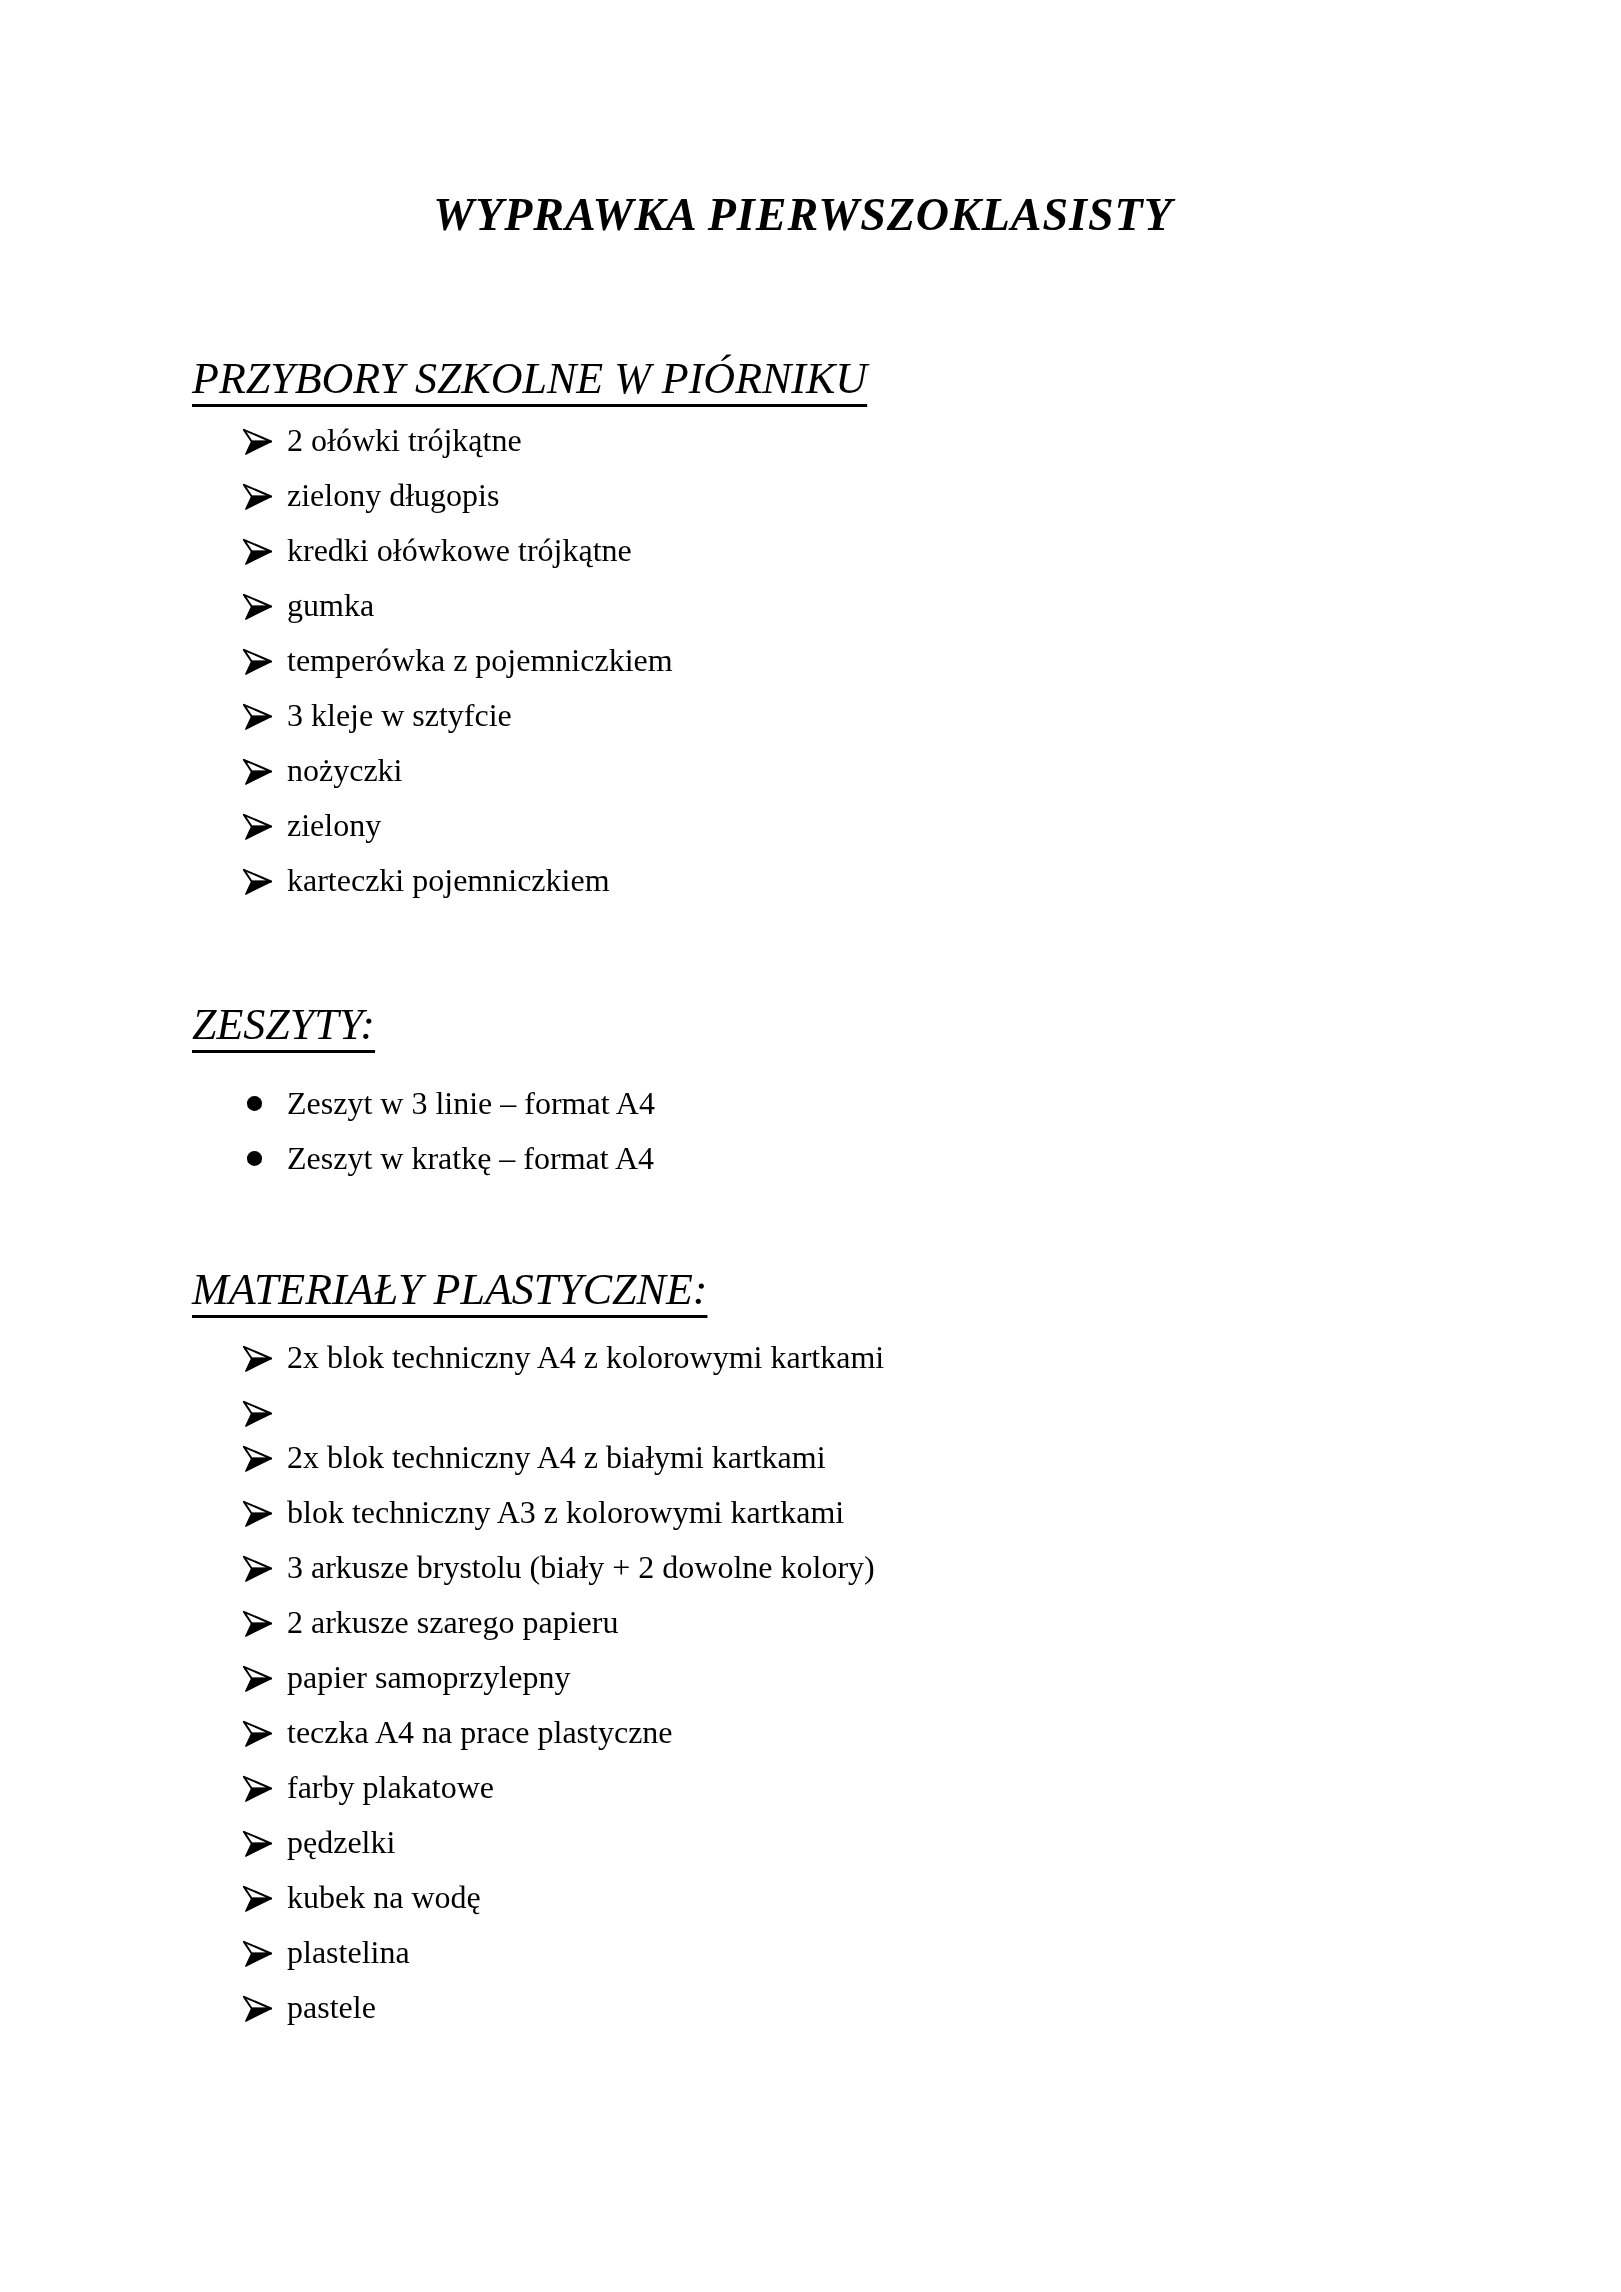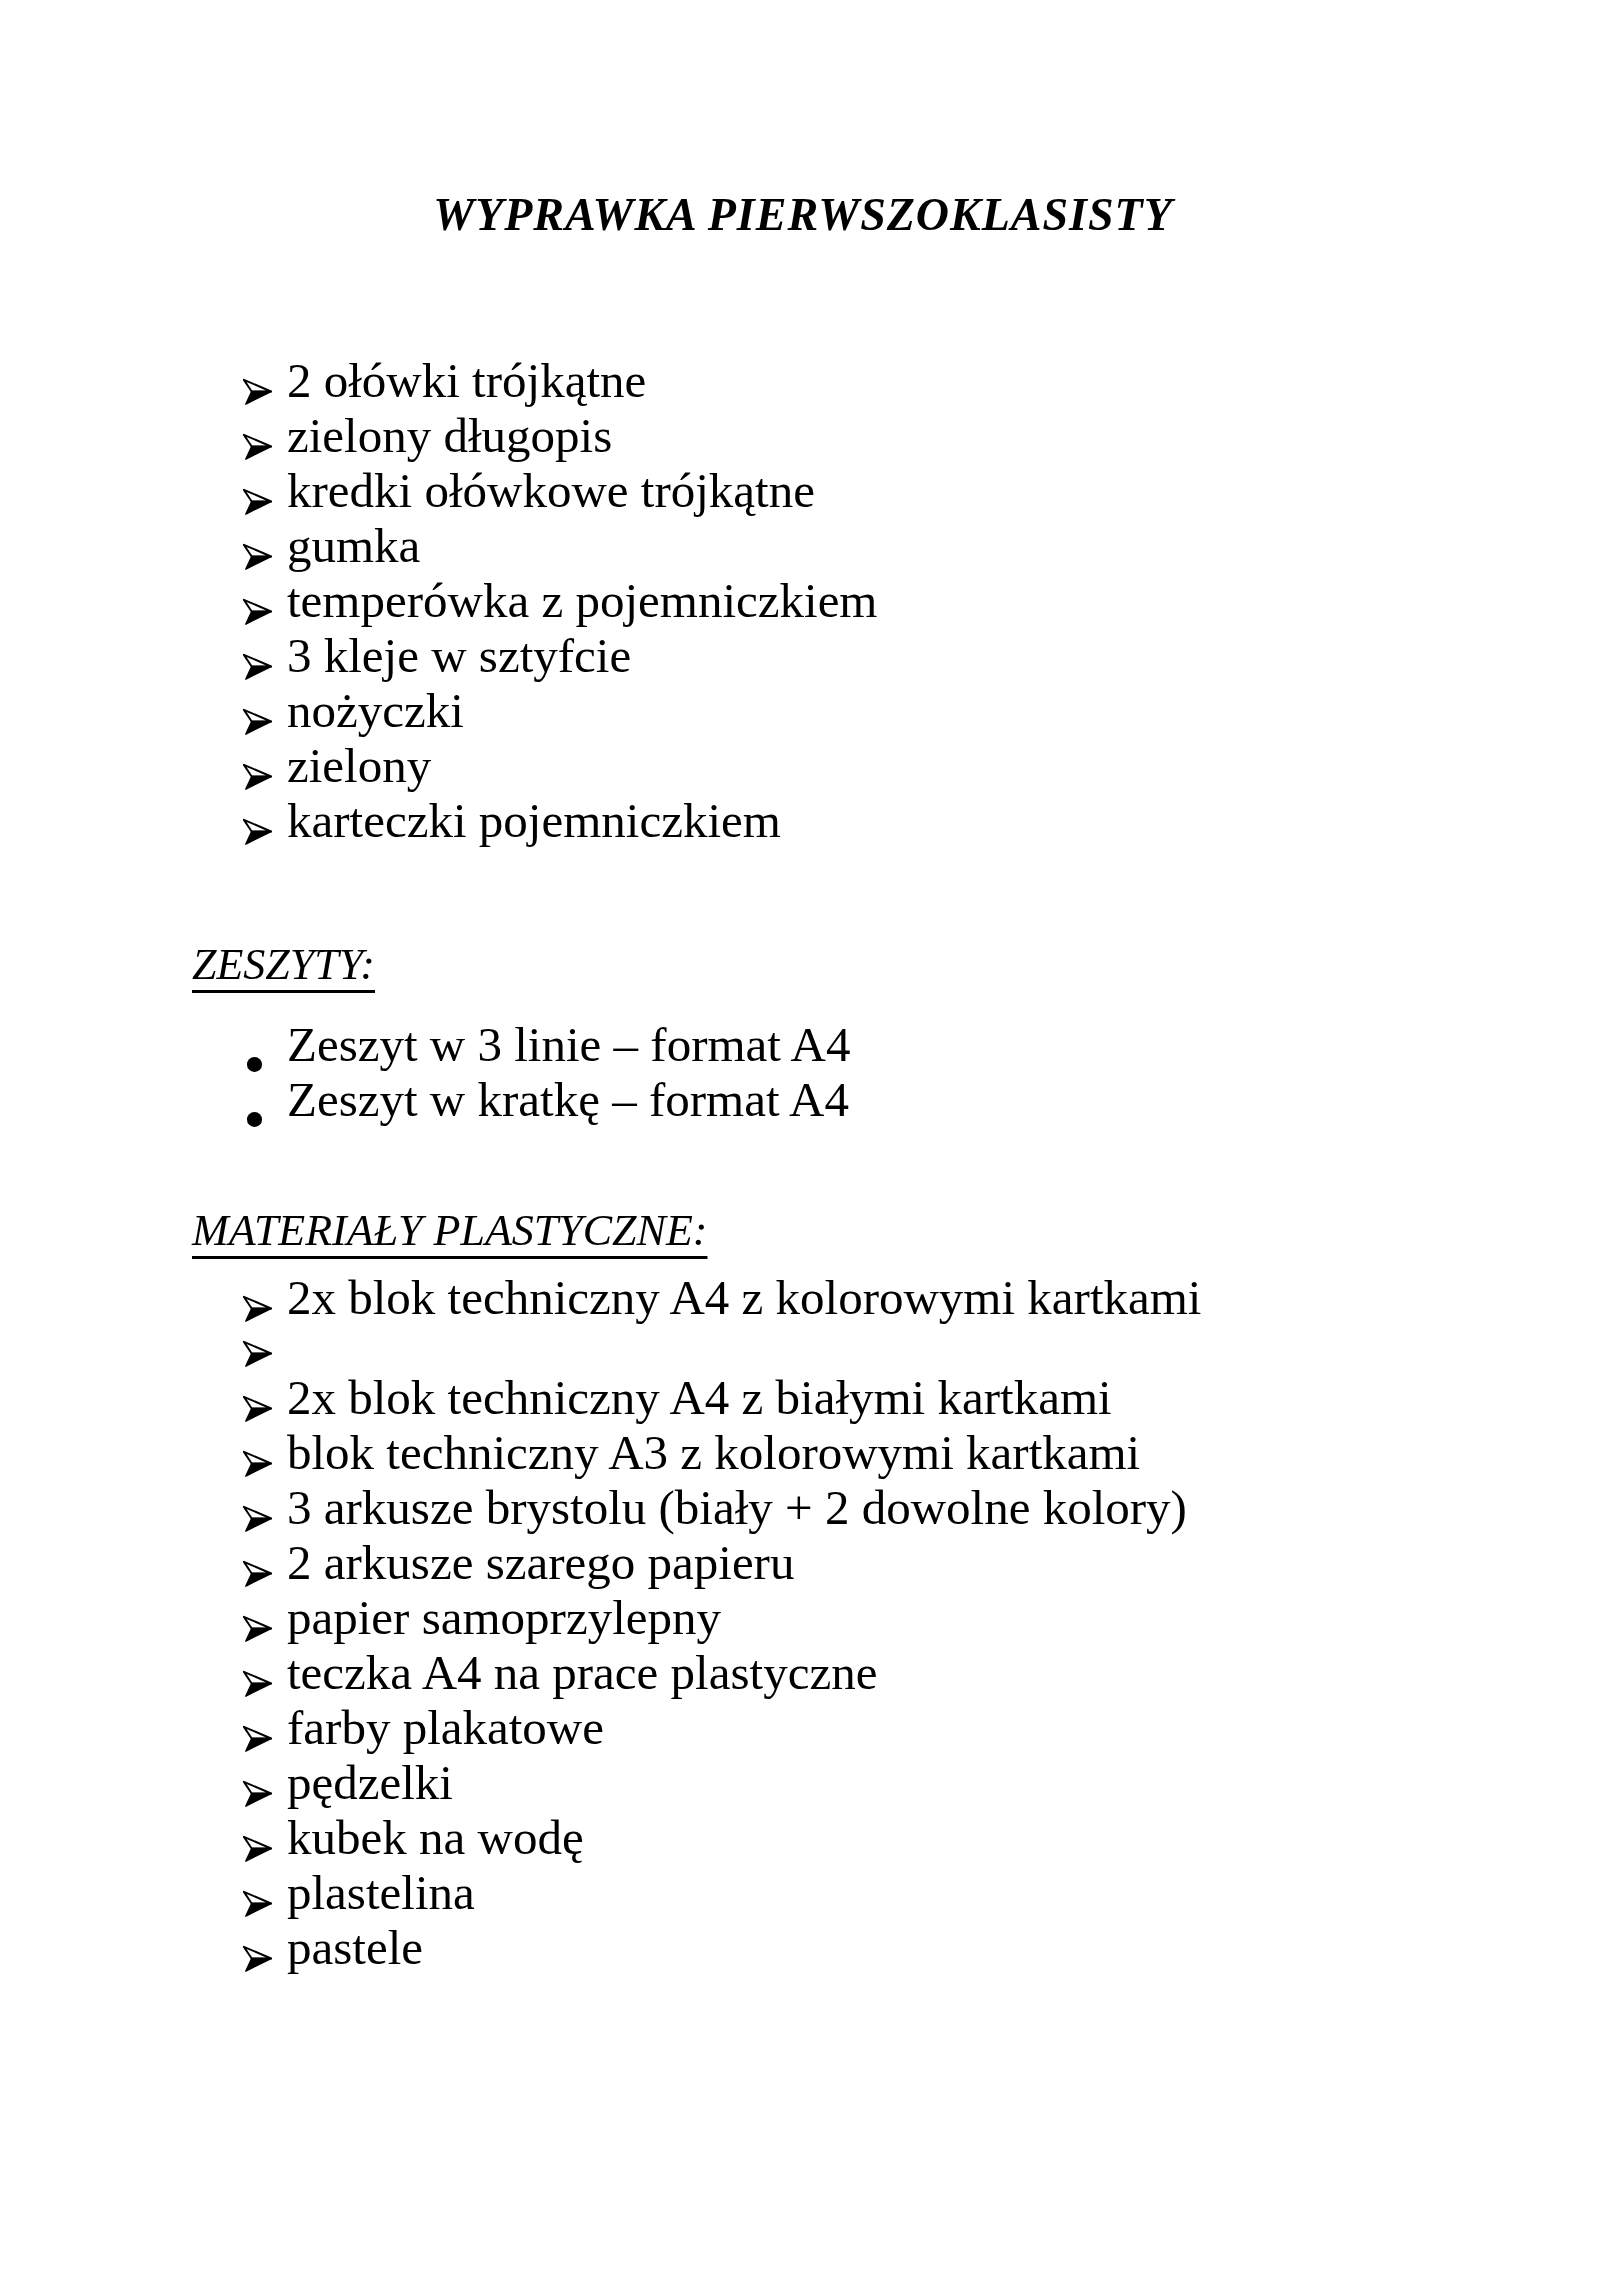--- a/index.html
+++ b/index.html
@@ -50,22 +50,22 @@
     list-style: none;
     margin: 0;
     padding: 0 0 0 49px;
   }
   .section:nth-of-type(1) .item-list { margin-top: 8.8px; }
   .section:nth-of-type(2) .item-list { margin-top: 26.5px; }
   .section:nth-of-type(3) .item-list { margin-top: 14.7px; }
 
   .item {
     display: flex;
-    align-items: flex-end;
-    font-size: 49px;
+    align-items: flex-start;
+    font-size: 32px;
     line-height: 55px;
   }
   .marker {
     flex: 0 0 46px;
     width: 46px;
     display: flex;
   }
   .marker svg {
     margin-top: 11.8px;
     display: block;
@@ -82,20 +82,21 @@
     white-space: pre-wrap;
   }
 </style>
 </head>
 <body>
 
 <div class="page">
   <h1 class="title">WYPRAWKA PIERWSZOKLASISTY</h1>
   <main class="sections">
   <section class="section">
+    <h2 class="section-heading">PRZYBORY SZKOLNE W PIÓRNIKU</h2>
     <ul class="item-list">
   <li class="item">
     <span class="marker">
       <svg width="33" height="33" viewBox="0 0 34 34" aria-hidden="true">
         <polygon points="3,5 31,17 11,17" fill="#ffffff" stroke="#000000" stroke-width="2" stroke-linejoin="round"></polygon>
         <polygon points="11,17 31,17 5,30" fill="#000000" stroke="#000000" stroke-width="1.5" stroke-linejoin="round"></polygon>
       </svg>
     </span>
     <span class="item-text">2 ołówki trójkątne</span>
   </li>

